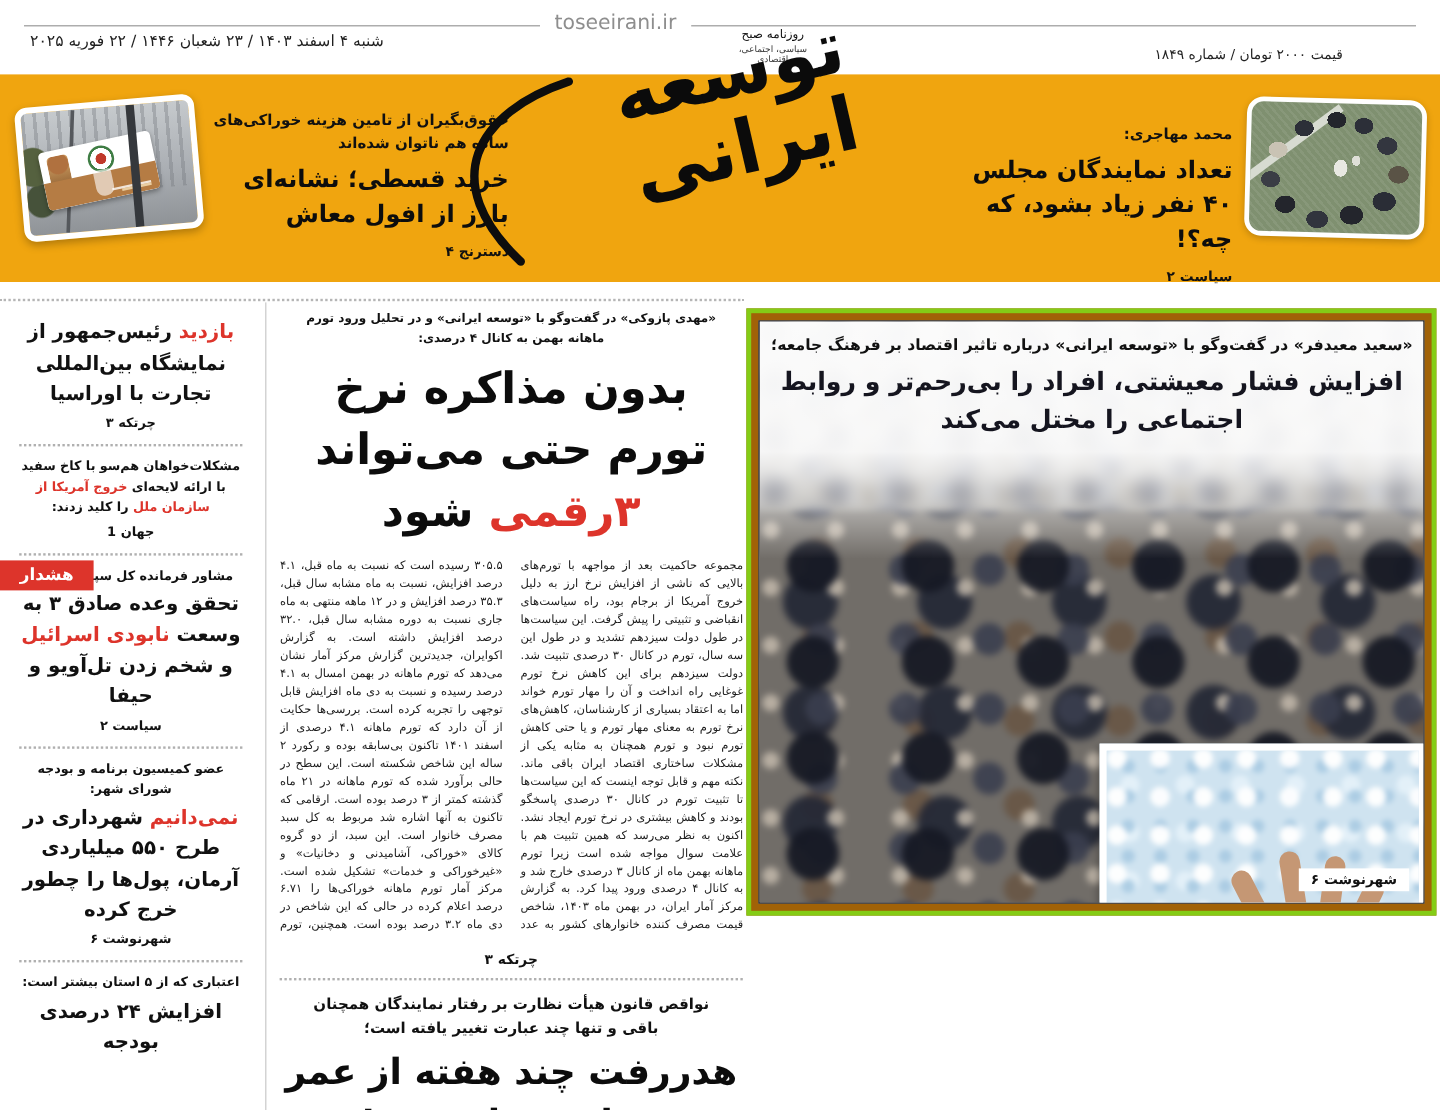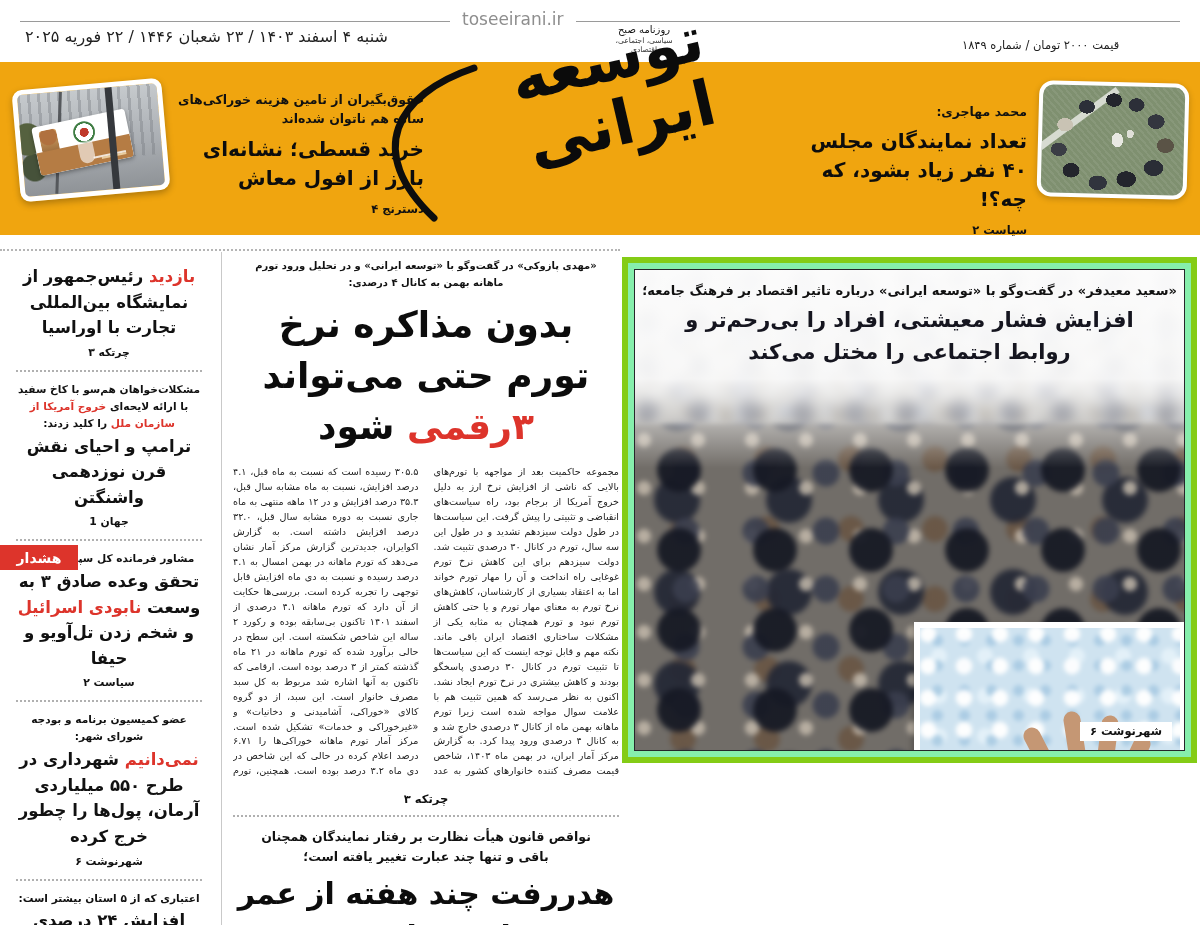--- a/index.html
+++ b/index.html
@@ -3,21 +3,21 @@
 <meta charset="utf-8">
 <style>
   * { margin:0; padding:0; box-sizing:border-box; }
   html,body { background:#e8e8e8; }
   body { font-family:"DejaVu Sans", sans-serif; }
   .page { position:relative; width:1200px; height:925px; margin:0 auto; background:#fff; overflow:hidden; direction:rtl; }
   .red { color:#dd342b; }
 
   
   .hairline { position:absolute; left:20px; right:20px; top:21px; border-top:1px solid #9a9a9a; z-index:1; }
-  .date-line { position:absolute; left:25px; top:27px; font-size:16px; color:#1f1f1f; z-index:2; direction:rtl; }
+  .date-line { position:absolute; left:25px; top:27px; font-size:13px; color:#1f1f1f; z-index:2; direction:rtl; }
   .site-url { position:absolute; left:450px; top:9px; font-size:17px; color:#8e8e8e; background:#fff; padding:0 12px; z-index:2; direction:ltr; }
   .price-line { position:absolute; left:962px; top:38px; font-size:11.5px; color:#1f1f1f; z-index:2; direction:rtl; }
   .paper-meta { position:absolute; left:600px; top:23px; width:88px; text-align:center; z-index:3; background:#fff; padding:1px 2px; }
   .paper-type { font-size:10px; font-weight:normal; color:#111; }
   .paper-fields { font-size:7.5px; color:#333; margin-top:1px; }
 
   
   .logo-text { position:absolute; left:444px; top:26px; width:340px; z-index:4; font-size:62px; font-weight:bold; color:#0b0b0b; line-height:1.05; text-align:center; transform:rotate(-13deg); letter-spacing:-2px; }
   .logo-flourish { position:absolute; left:336px; top:60px; z-index:4; }
 
@@ -79,21 +79,21 @@
   .middle { position:absolute; left:233px; top:258px; width:386px; text-align:center; color:#111; }
   .m-kicker { font-size:10px; font-weight:bold; line-height:1.65; width:348px; margin:0 auto; }
   .m-headline { font-size:36px; font-weight:bold; line-height:1.42; margin-top:8px; color:#0c0c0c; }
   .m-body { margin-top:13px; height:320px; overflow:hidden; column-count:2; column-gap:15px; direction:rtl; text-align:justify; font-size:9.6px; line-height:1.56; color:#1c1c1c; }
   .m-ref { font-size:11.5px; font-weight:bold; margin-top:7px; }
   .m-sep { border-top:2px dotted #b0b0b0; margin:9px 0 10px; }
   .m2-kicker { font-size:12.5px; font-weight:bold; line-height:1.6; width:330px; margin:0 auto; }
   .m2-headline { font-size:30px; font-weight:bold; line-height:1.42; margin-top:6px; color:#0c0c0c; }
 
   
-  .feature { position:absolute; left:622px; top:257px; width:575px; height:506px; border:6px solid #84cc16; background:#86efac; }
+  .feature { position:absolute; left:622px; top:257px; width:575px; height:506px; border:4px solid #84cc16; background:#a16207; }
   .feature-inner { position:absolute; inset:6px; border:1px solid #26262a; overflow:hidden; background:#9aa0ab; }
   .crowd-far { position:absolute; left:-14px; right:-14px; top:-14px; height:430px; z-index:1;
     background-color:#98958f;
     background-image:
       radial-gradient(circle, rgba(40,44,62,.92) 0 30%, transparent 37%),
       radial-gradient(circle, rgba(96,84,66,.8) 0 24%, transparent 31%),
       radial-gradient(circle, rgba(214,218,226,.9) 0 18%, transparent 25%),
       radial-gradient(circle, rgba(52,60,88,.85) 0 26%, transparent 33%),
       radial-gradient(circle, rgba(122,134,158,.8) 0 22%, transparent 29%);
     background-size:52px 44px, 37px 33px, 29px 26px, 61px 50px, 45px 38px;
@@ -186,21 +186,20 @@
   <div class="sidebar">
 
     <div class="s-item">
       <div class="s-headline"><span class="red">بازدید</span><span> رئیس‌جمهور از نمایشگاه بین‌المللی تجارت با اوراسیا</span></div>
       <div class="s-ref">چرتکه ۳</div>
     </div>
     <div class="s-sep"></div>
 
     <div class="s-item">
       <div class="s-kicker"><span>مشکلات‌خواهان هم‌سو با کاخ سفید با ارائه لایحه‌ای </span><span class="red">خروج آمریکا از سازمان ملل</span><span> را کلید زدند:</span></div>
-      <div class="s-headline"><span>ترامپ و احیای نقش قرن نوزدهمی واشنگتن</span></div>
       <div class="s-ref">جهان 1</div>
     </div>
     <div class="s-sep"></div>
 
     <div class="s-item">
       <div class="side-tag">هشدار</div>
       <div class="s-kicker"><span>مشاور فرمانده کل سپاه خبر داد:</span></div>
       <div class="s-headline"><span>تحقق وعده صادق ۳ به وسعت </span><span class="red">نابودی اسرائیل</span><span> و شخم زدن تل‌آویو و حیفا</span></div>
       <div class="s-ref">سیاست ۲</div>
     </div>

